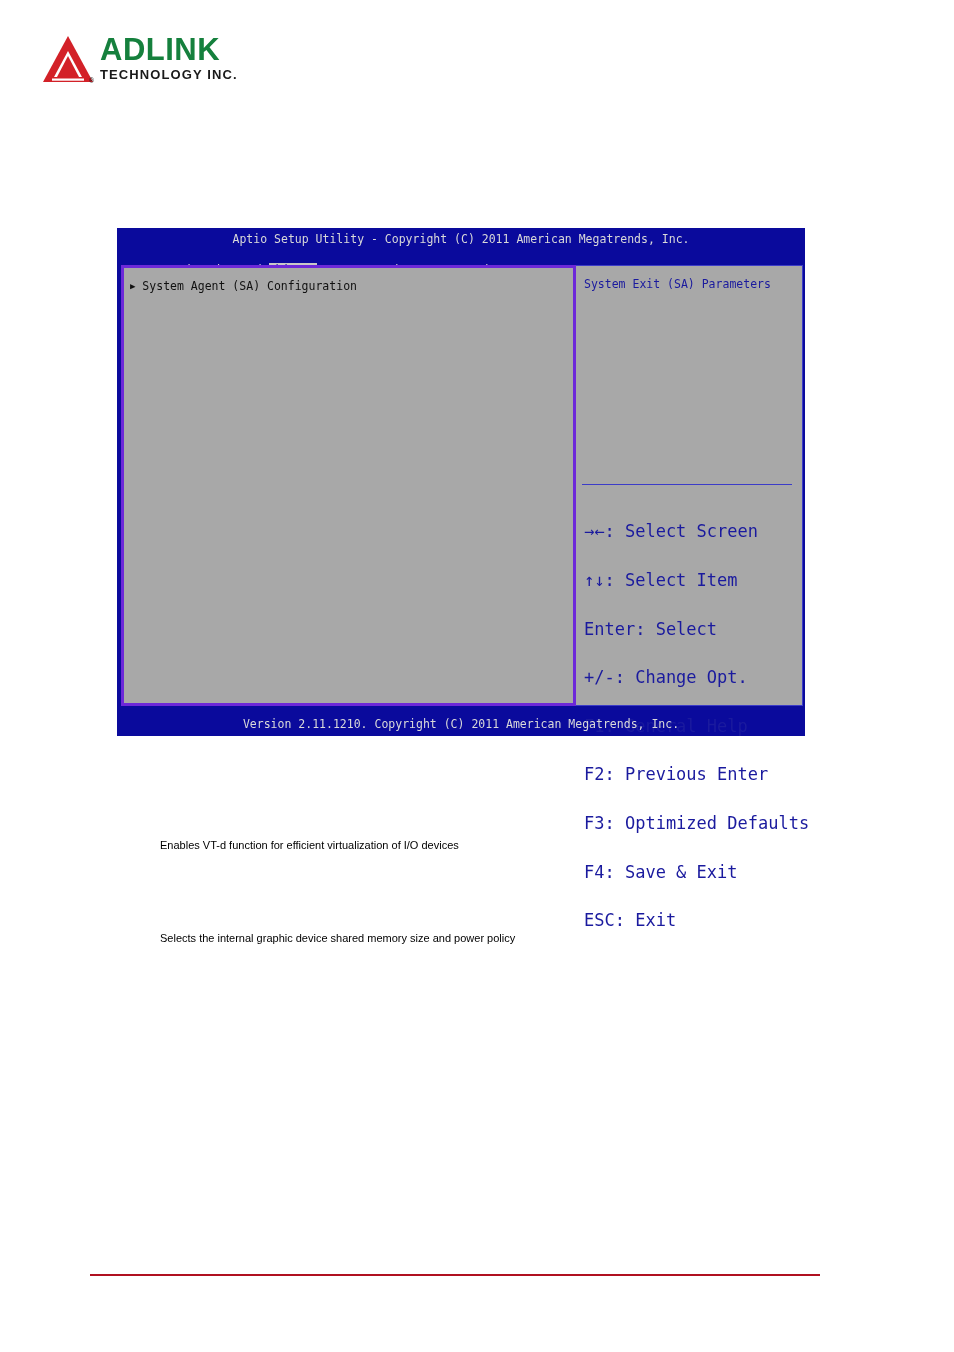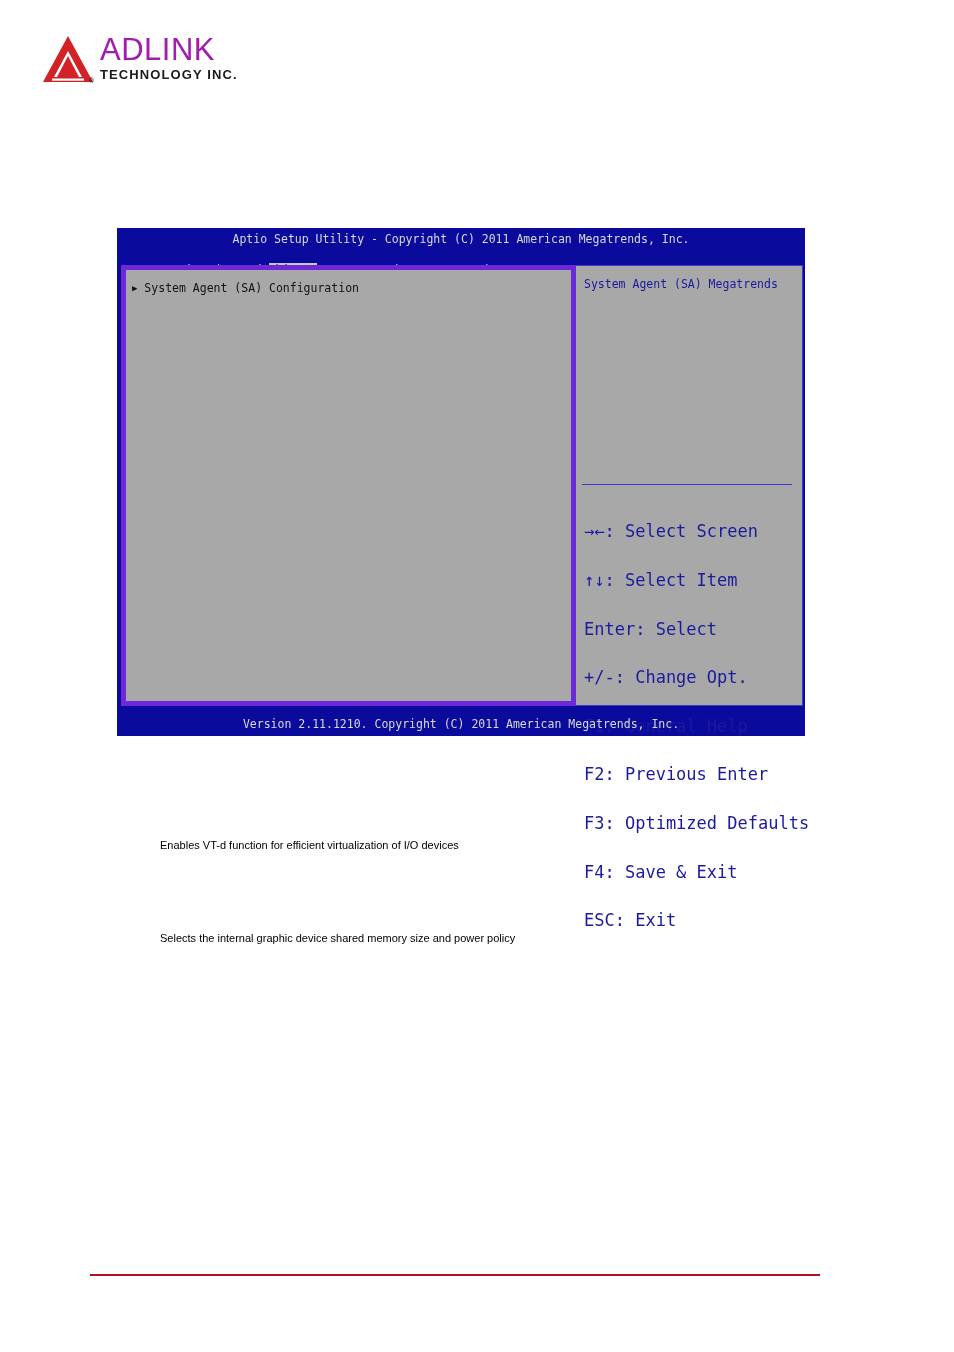--- a/index.html
+++ b/index.html
@@ -31,24 +31,24 @@
     height: 50px;
   }
   .logo-text {
     position: absolute;
     left: 58px;
     top: 0px;
     width: 180px;
   }
   .logo-name {
     font-family: "Liberation Sans", sans-serif;
-    font-weight: normal;
+    font-weight: bold;
     font-size: 31px;
     letter-spacing: 0.5px;
-    color: #a21caf;
+    color: #15803d;
     line-height: 34px;
   }
   .logo-sub {
     font-family: "Liberation Sans", sans-serif;
     font-weight: bold;
     font-size: 13px;
     letter-spacing: 1.1px;
     color: #1a1a1a;
     line-height: 13px;
     margin-top: 1px;
@@ -104,21 +104,21 @@
     left: 3px;
     top: 36px;
     width: 682px;
     height: 441px;
     display: flex;
     box-sizing: border-box;
   }
   .pane-left {
     width: 455px;
     background: #a8a8a8;
-    border: 5px solid #6d28d9;
+    border: 3px solid #6d28d9;
     box-sizing: border-box;
     position: relative;
   }
   .pane-right {
     flex: 1;
     background: #a8a8a8;
     border: 1px solid #3c3cc8;
     border-left: none;
     box-sizing: border-box;
     position: relative;
@@ -218,21 +218,21 @@
 
   <div class="bios-menu">
     <span>Main</span><span> </span><span>Advanced</span><span> </span><span class="active">Chipset</span><span> </span><span>Boot</span><span> </span><span>Security</span><span> </span><span>Save &amp; Exit</span>
   </div>
 
   <div class="bios-body">
     <div class="pane-left">
       <div class="menu-row"><span class="arrow-glyph">▶</span> <span>System Agent (SA) Configuration</span></div>
     </div>
     <div class="pane-right">
-      <div class="help-title">System Agent (SA) Megatrends</div>
+      <div class="help-title">System Exit (SA) Parameters</div>
       <div class="help-divider"></div>
       <div class="help-keys">
         <div>→←: Select Screen</div>
         <div>↑↓: Select Item</div>
         <div>Enter: Select</div>
         <div>+/-: Change Opt.</div>
         <div>F1: General Help</div>
         <div>F2: Previous Enter</div>
         <div>F3: Optimized Defaults</div>
         <div>F4: Save &amp; Exit</div>

